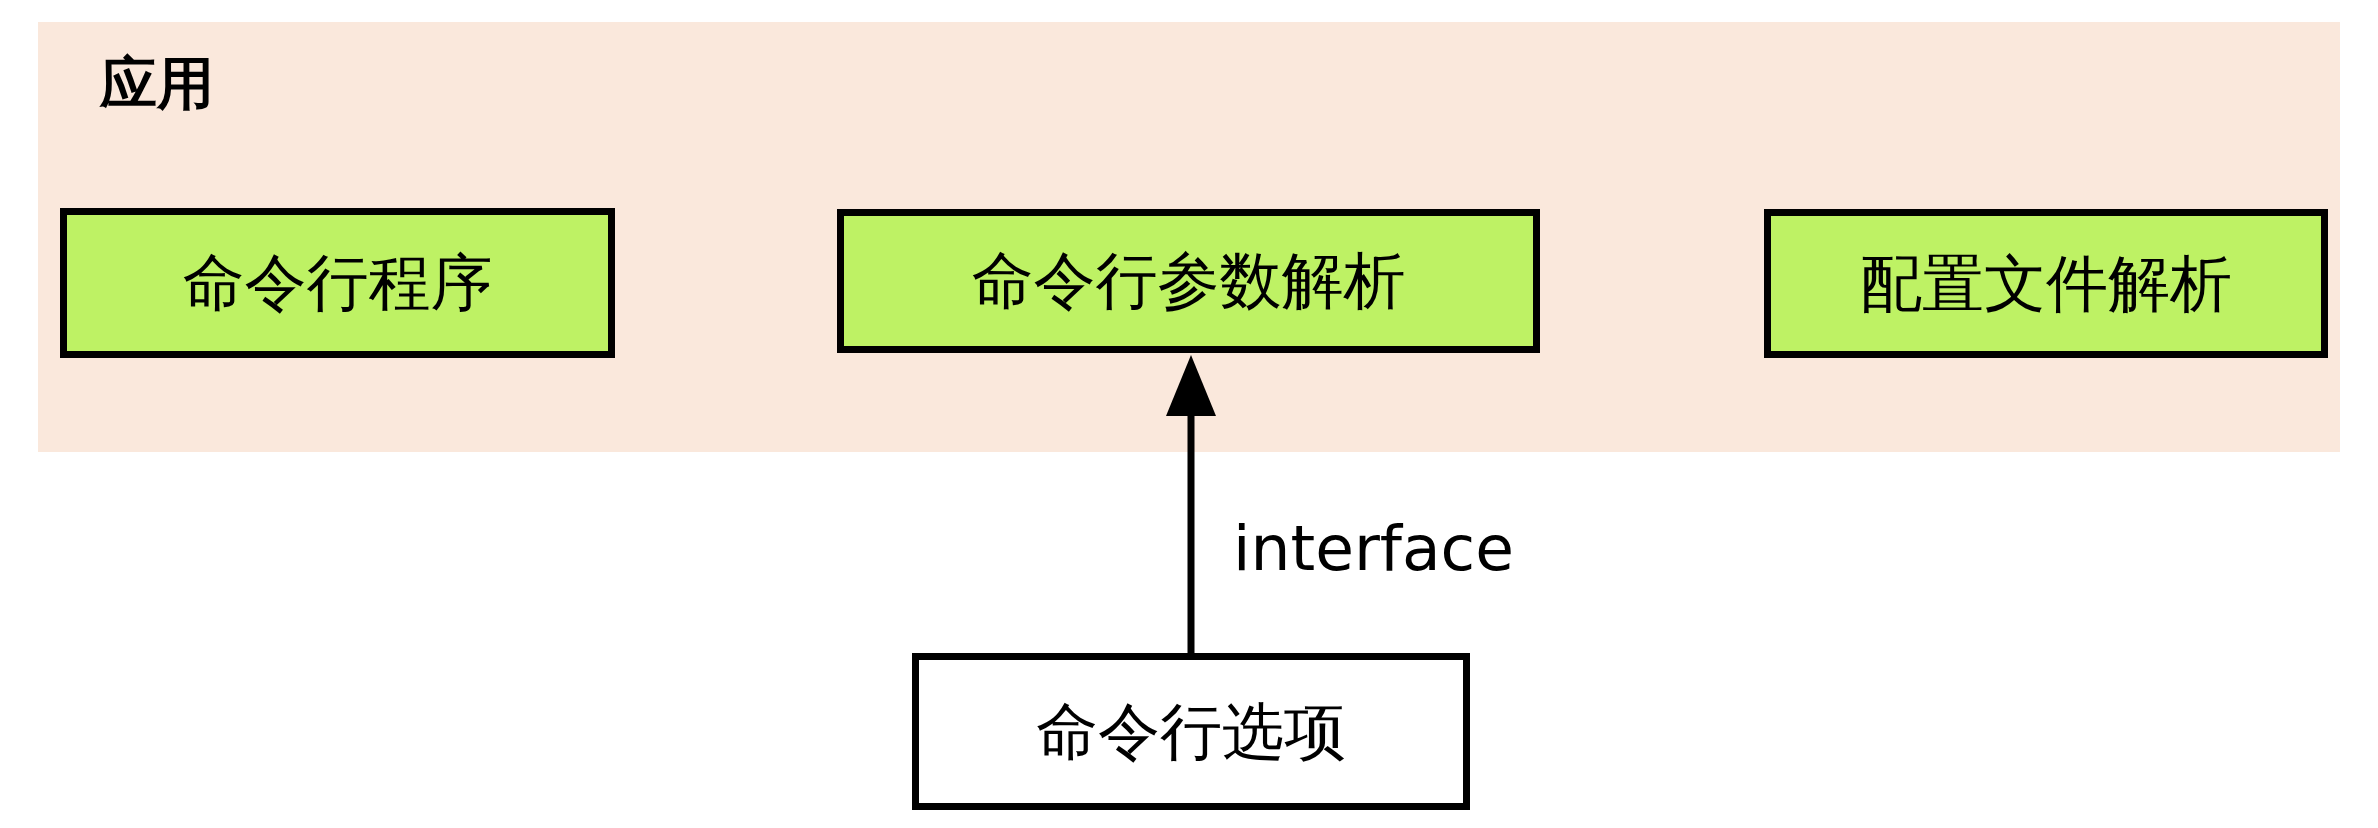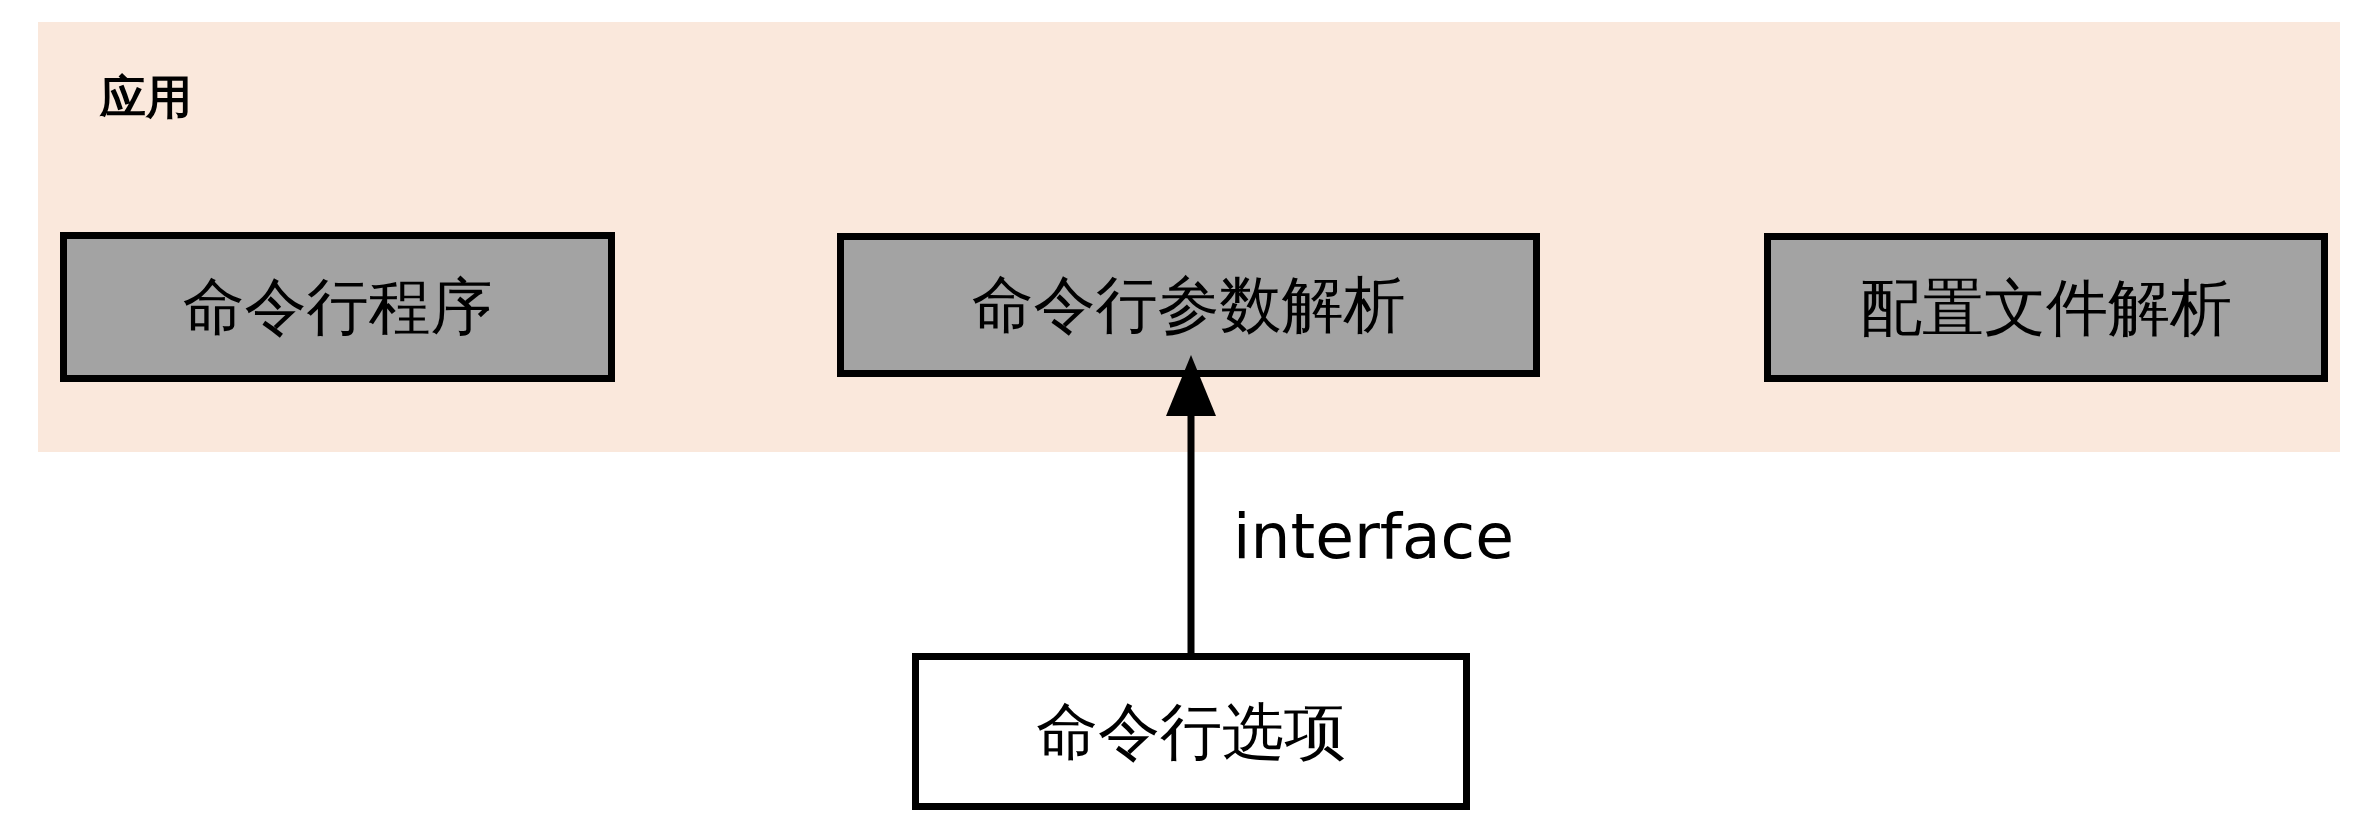--- a/index.html
+++ b/index.html
@@ -24,64 +24,63 @@
     left: 38px;
     top: 22px;
     width: 2302px;
     height: 430px;
     background: #fae8dc;
   }
   .group-title {
     position: absolute;
     left: 62px;
     top: 30px;
-    font-size: 46px;
+    font-size: 57px;
     font-weight: bold;
     color: #000000;
     line-height: 1.1;
     white-space: nowrap;
     letter-spacing: 0px;
-    margin-top: 20px;
   }
 
   
   .box {
     position: absolute;
     box-sizing: border-box;
     border: 7px solid #000000;
     display: flex;
     align-items: center;
     justify-content: center;
     color: #000000;
     font-size: 62px;
     line-height: 1;
     white-space: nowrap;
   }
-  .box.shaded { background: #a3a3a3; margin-top: 24px; }
+  .box.shaded { background: #bef264; }
   .box.plain  { background: #ffffff; }
 
   #box-cli-program   { left: 60px;   top: 208px; width: 555px; height: 150px; }
   #box-arg-parse     { left: 837px;  top: 209px; width: 703px; height: 144px; }
   #box-config-parse  { left: 1764px; top: 209px; width: 564px; height: 149px; }
   #box-cli-option    { left: 912px;  top: 653px; width: 558px; height: 157px; }
 
   
   .arrow-svg {
     position: absolute;
     left: 1150px;
     top: 350px;
     width: 90px;
     height: 310px;
     overflow: visible;
     pointer-events: none;
   }
   .arrow-label {
     position: absolute;
     left: 1233px;
-    top: 505px;
+    top: 517px;
     font-size: 63px;
     line-height: 1;
     color: #000000;
     white-space: nowrap;
   }
 </style>
 </head>
 <body>
 
 <div id="canvas">

